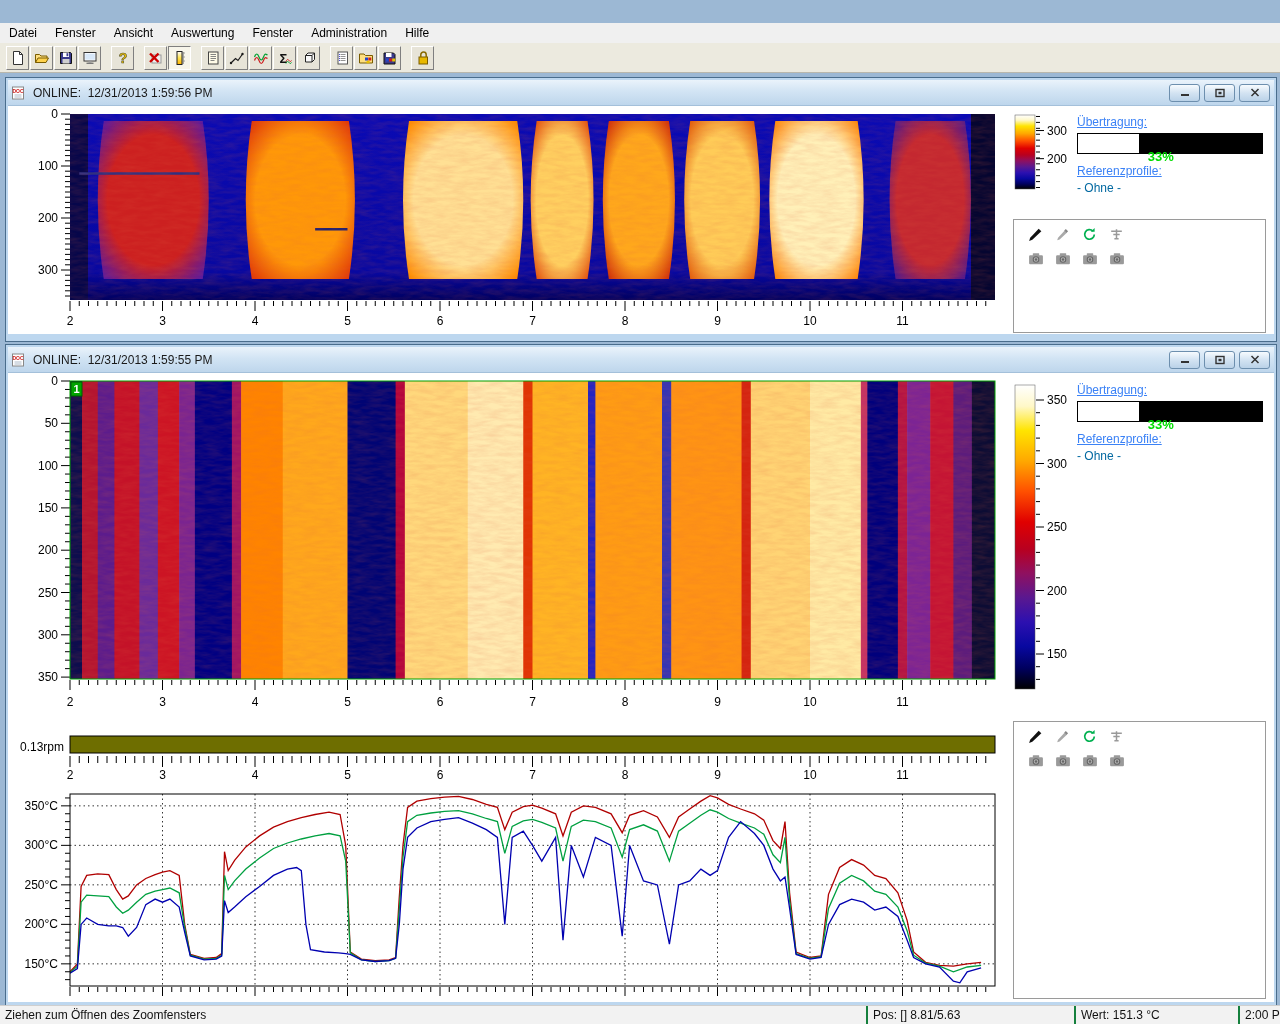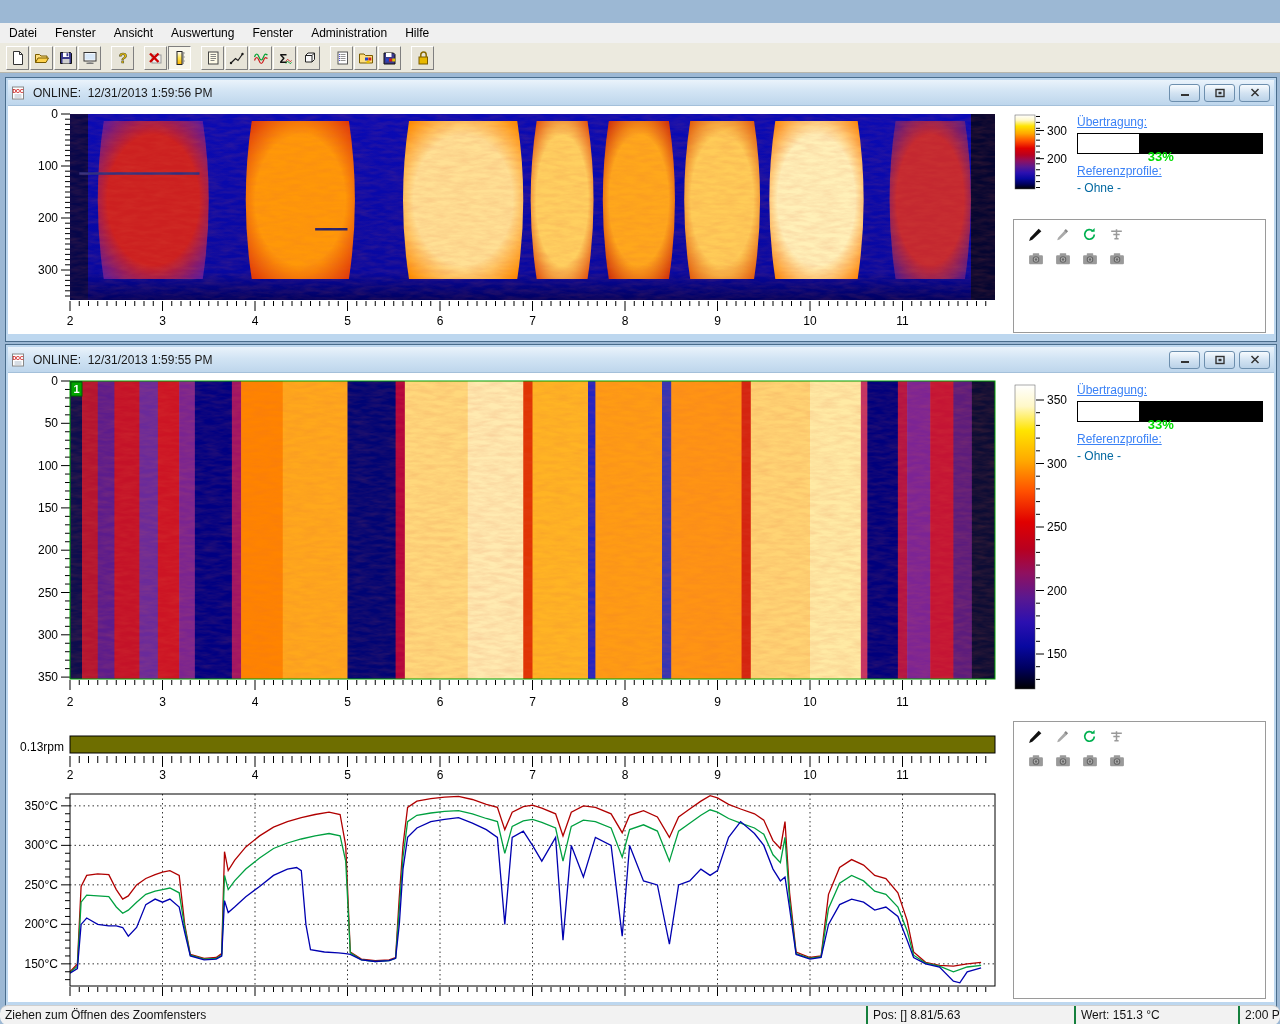--- a/index.html
+++ b/index.html
@@ -52,21 +52,21 @@
   .ref-val{font-size:12px;margin-top:3px;color:#0369a1;}
   .toolbox{position:absolute;left:0;width:251px;border:1px solid #9a9a9a;background:#fff;}
   .ticon-row{display:flex;gap:9px;padding:6px 0 0 13px;}
   .ticon{width:18px;height:18px;}
   .stats{display:grid;grid-template-columns:36px 78px 80px 60px;margin:8px 0 0 4px;font-size:12px;}
   .stats .h{font-style:italic;text-align:center;}
   .stats .v{text-align:center;}
   .stats .rl{text-align:left;padding-left:8px;}
   
   #statusbar{position:absolute;left:0;top:1005px;width:1280px;height:19px;background:#f2f2f2;
-    border-top:1px solid #cfcfcf;font-size:12px;border-radius:8px;}
+    border-top:1px solid #cfcfcf;font-size:12px;}
   .sseg{position:absolute;top:0;height:18px;line-height:18px;padding-left:5px;
     border-left:2px solid #15803d;overflow:hidden;white-space:nowrap;}
   .sseg.first{border-left:none;}
 </style>
 </head>
 <body>
 
 <div id="screen">
 
 

